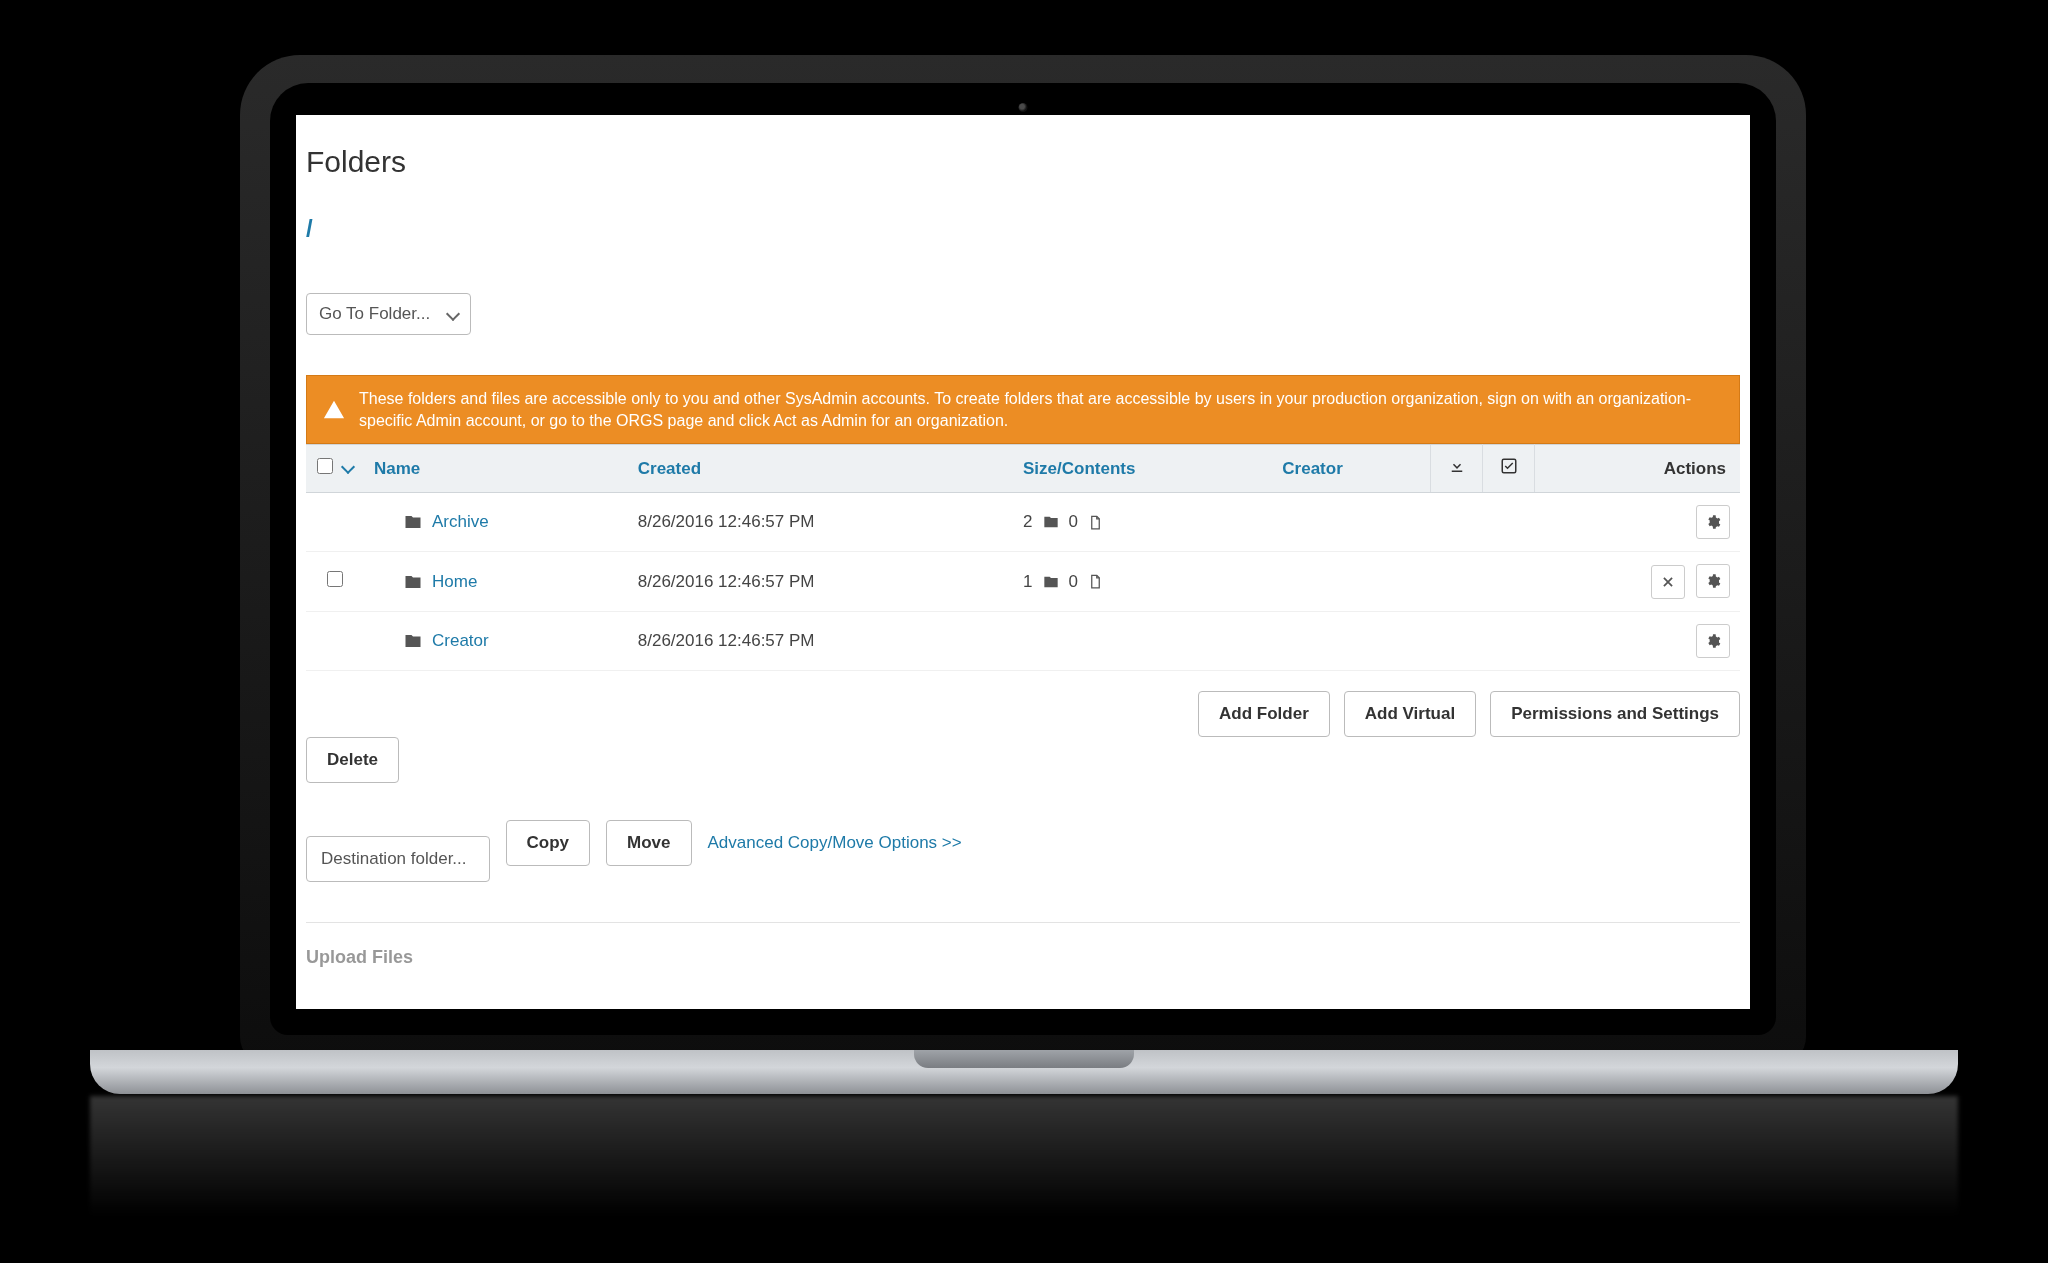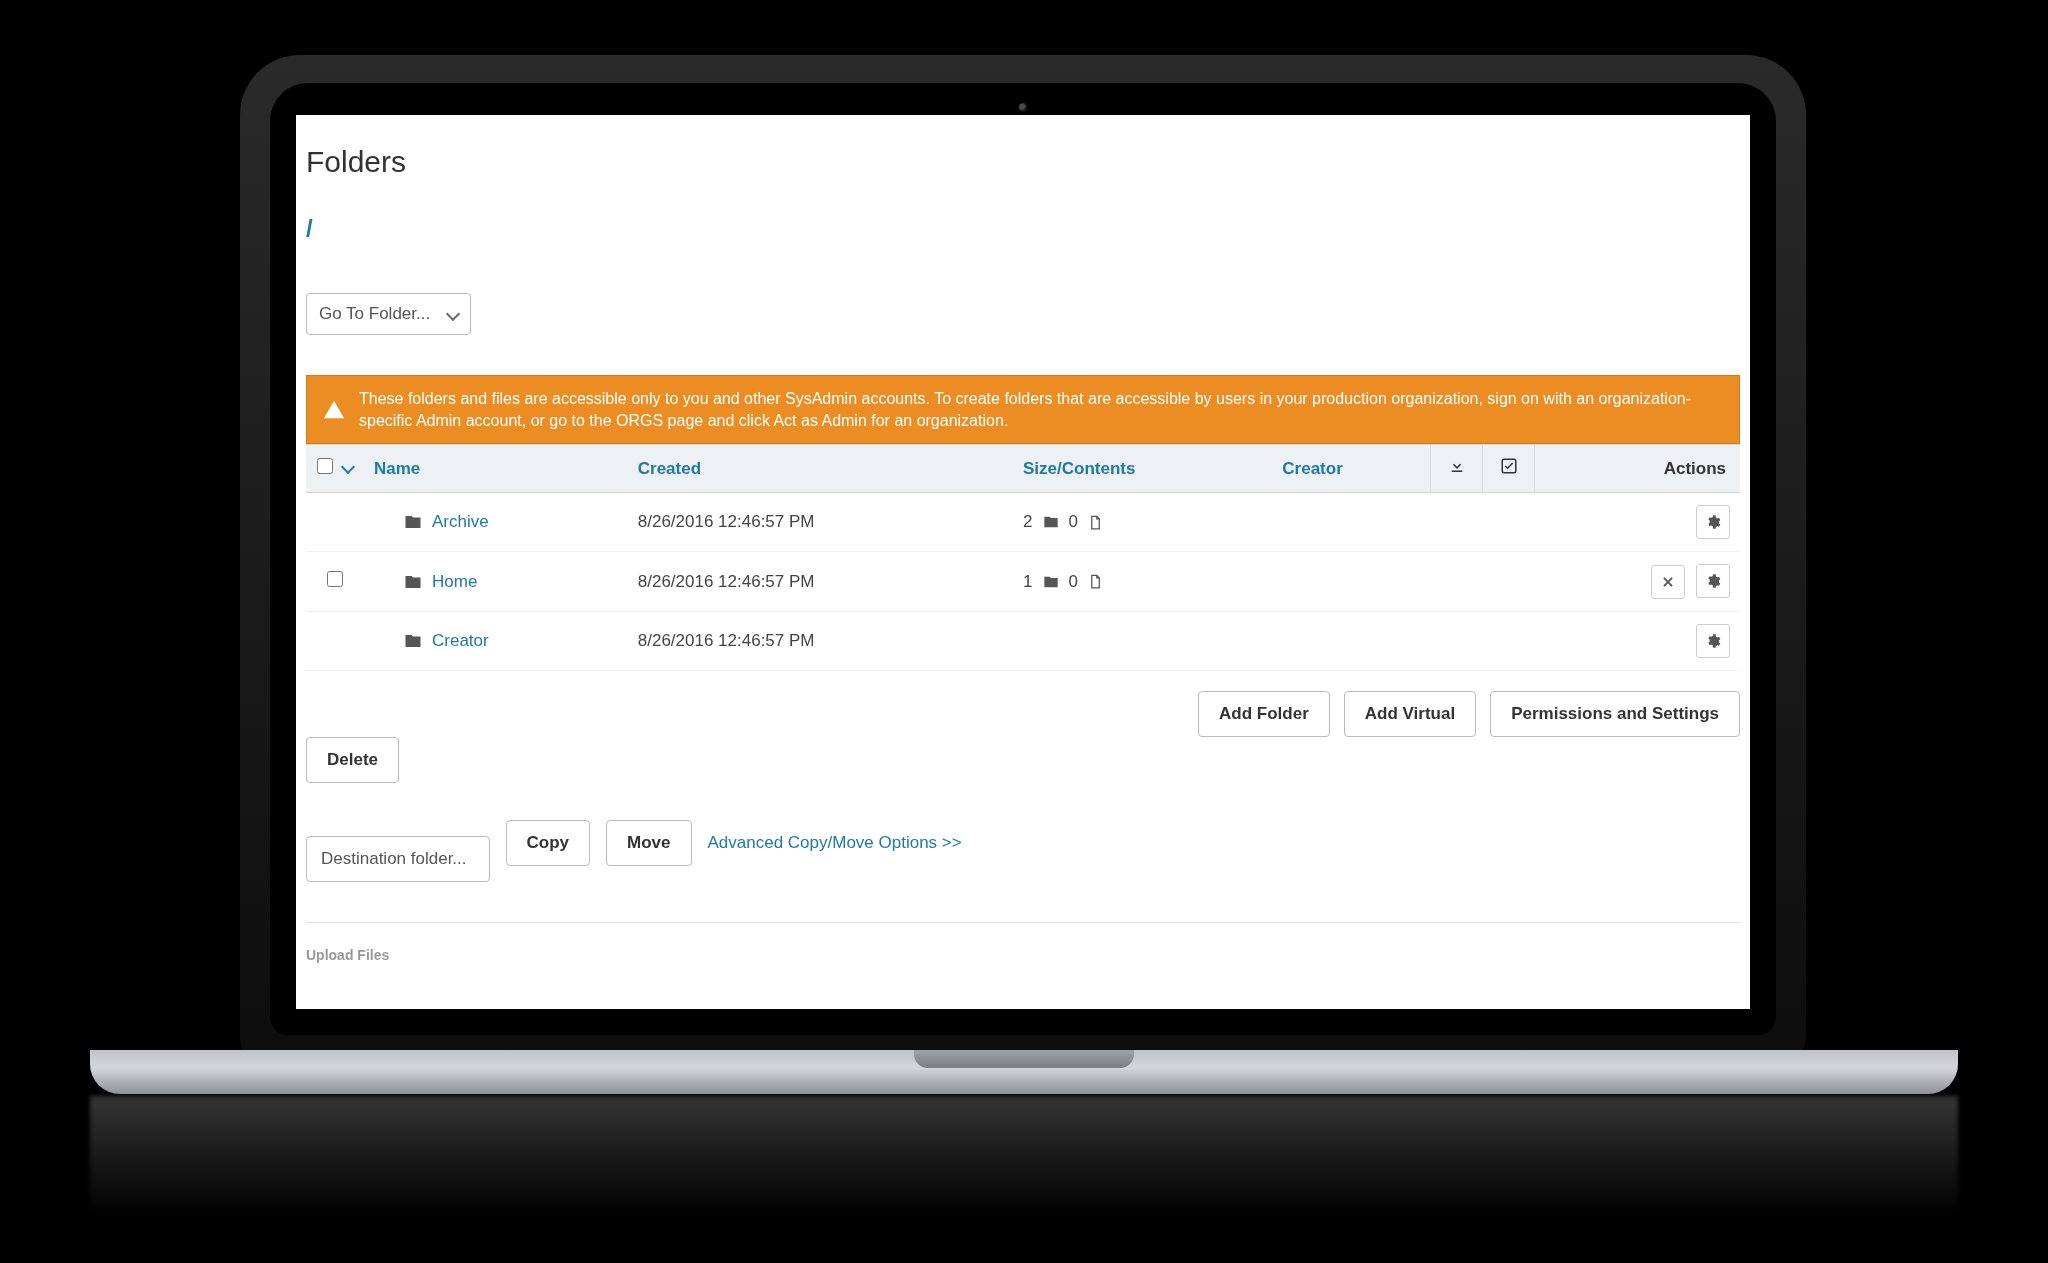--- a/index.html
+++ b/index.html
@@ -96,21 +96,21 @@
   }
   .section-label { font-weight: 700; font-size: 17px; margin-top: 30px; margin-bottom: 12px; }
   .row2 { display: flex; align-items: center; gap: 16px; margin-top: 20px; }
   .select {
     display: inline-flex; align-items: center; justify-content: space-between;
     border: 1px solid #bbb; border-radius: 4px; background: #fff;
     padding: 12px 14px; font-size: 17px; color: #555; min-width: 160px; cursor:pointer;margin-top:33px;
   }
   .link { color: #1e7aa8; cursor: pointer; font-size: 17px; }
   hr.sep { margin-top: 40px; border: none; border-top: 1px solid #e3e3e3; }
-  .upload-title { font-weight:700; font-size:14px; margin-top:24px; color:#333; opacity:.5;}
+  .upload-title { font-weight:700; font-size:18px; margin-top:24px; color:#333; opacity:.5;}
 </style>
 </head>
 <body>
 
 <div class="stage">
   <div class="laptop">
     <div class="camera"></div>
     <div class="bezel-inner">
       <div class="screen">
         <div class="content">

